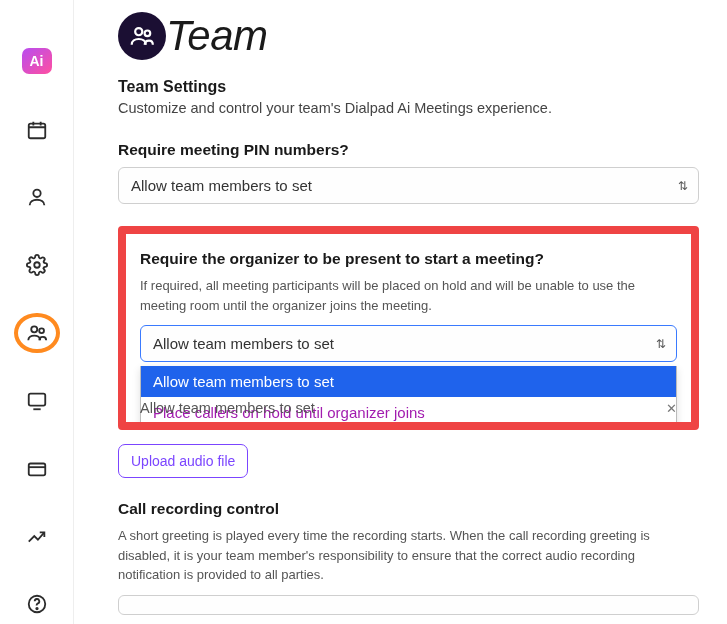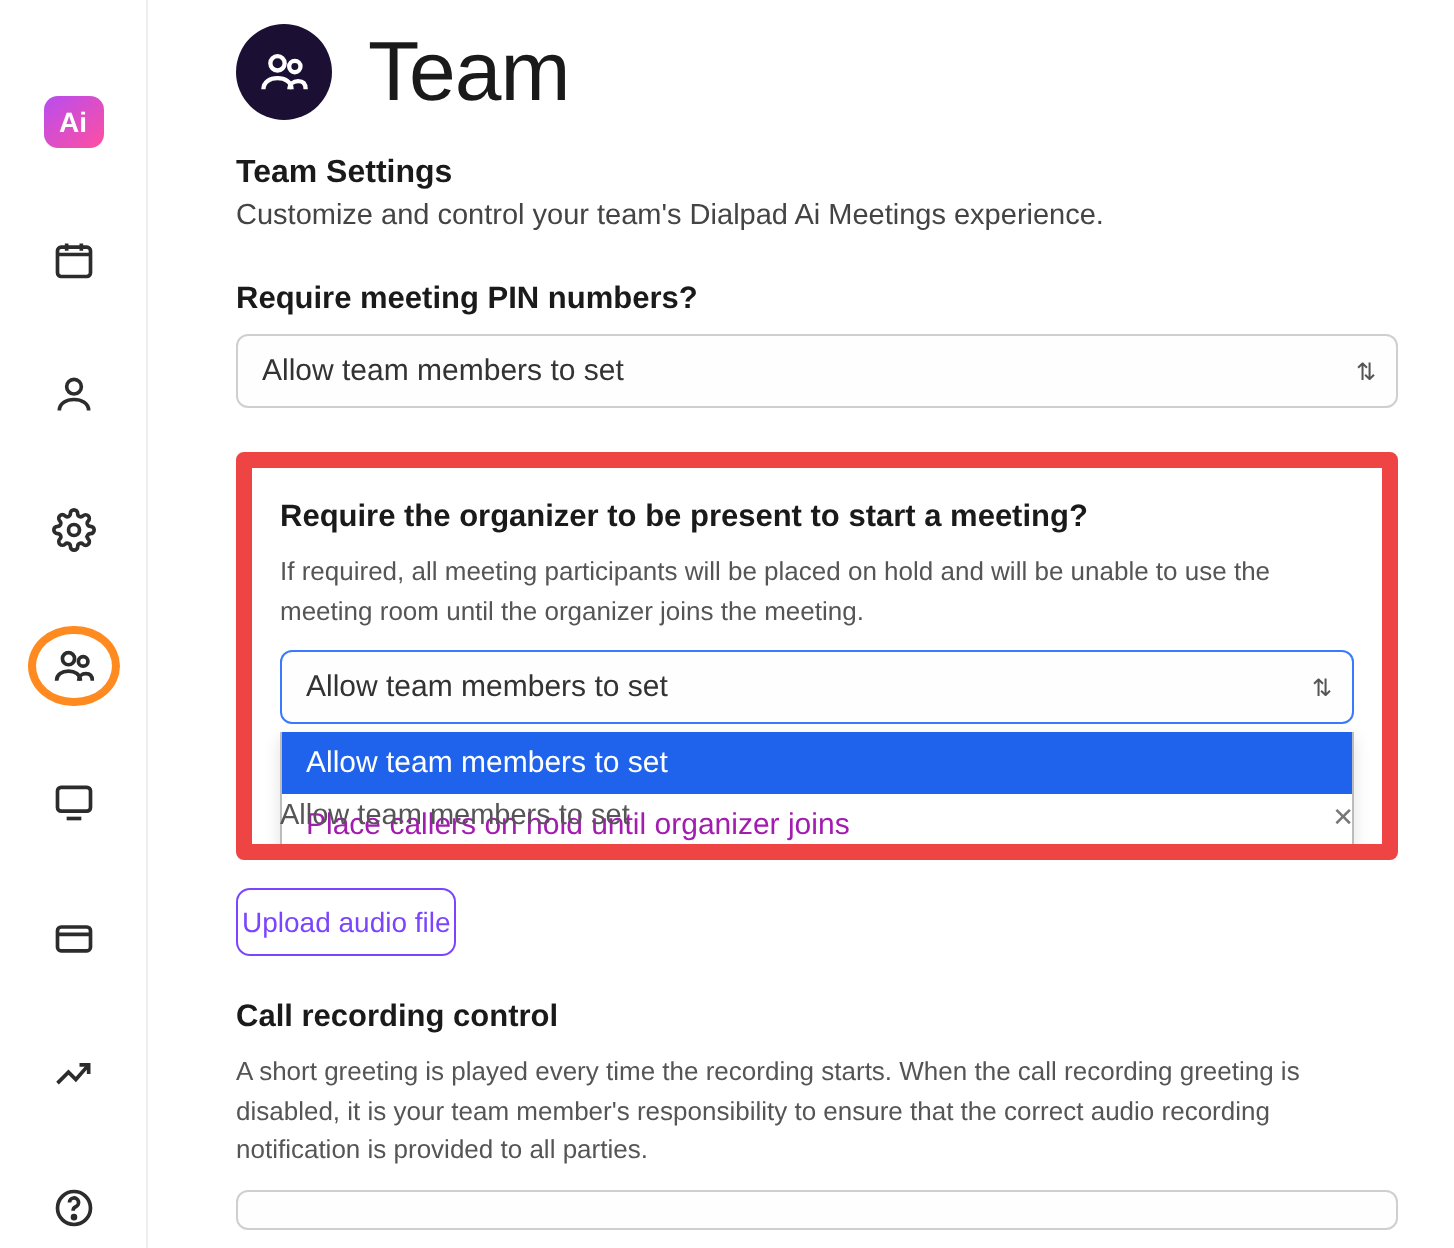--- a/index.html
+++ b/index.html
@@ -43,21 +43,21 @@
   .nav-item svg { width:22px;height:22px; }
   .nav-item.highlighted {
     border:4px solid #ff8a1f;
   }
   .content {
     flex:1;
     padding: 12px 28px 0 44px;
     overflow-y:auto;
   }
   .page-header {
-    display:flex;align-items:flex-end;gap:18px;margin-bottom:18px;
+    display:flex;align-items:flex-end;margin-bottom:18px;font-style:italic;
   }
   .page-icon {
     width:48px;height:48px;border-radius:50%;background:#1b0f33;
     display:flex;align-items:center;justify-content:center;color:#fff;
   }
   .page-title {
     font-size:42px;font-weight:500;letter-spacing:-0.5px;
   }
   .section-title {
     font-size:16px;font-weight:700;margin-bottom:2px;
@@ -111,21 +111,21 @@
   .peek-row{
     position:absolute;left:14px;right:14px;bottom:6px;
     display:flex;align-items:center;justify-content:space-between;
     font-size:14.5px;color:#555;
   }
   .peek-row .x{color:#777;font-size:13px;}
   .btn-outline{
     display:inline-block;
     border:1.5px solid #7b45ff;color:#7b45ff;
     border-radius:7px;
-    padding:8px 2px;font-size:14px;font-weight:500;
+    padding:8px 12px;font-size:14px;font-weight:500;
     cursor:pointer;margin-bottom:22px;
   }
   .block{margin-bottom:22px;}
 </style>
 </head>
 <body>
 
 <div class="app">
 
   <div class="sidebar">

